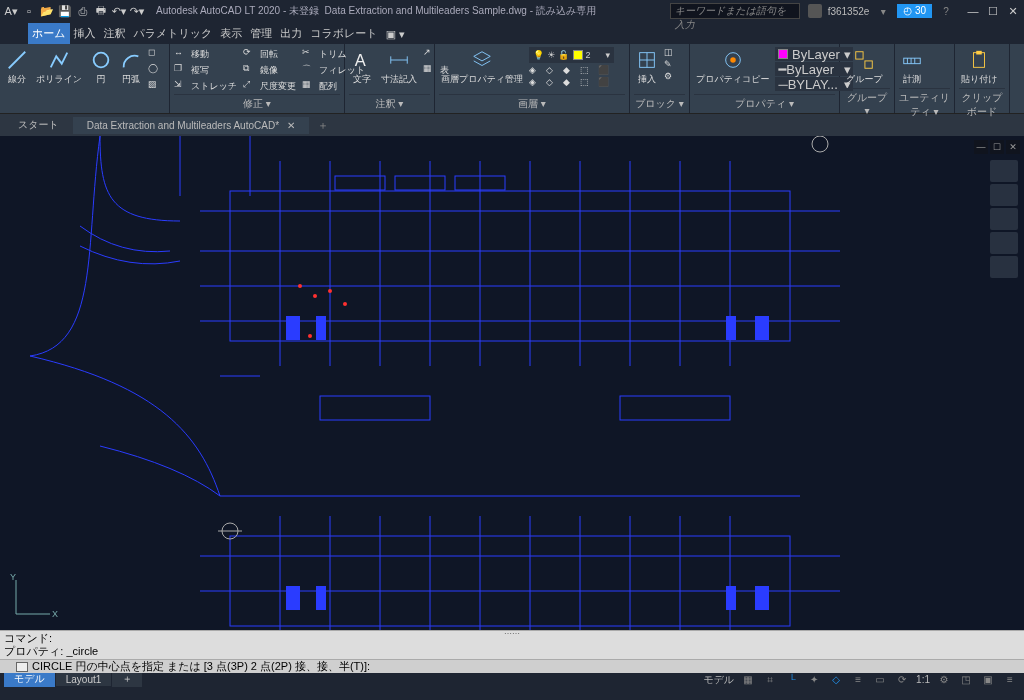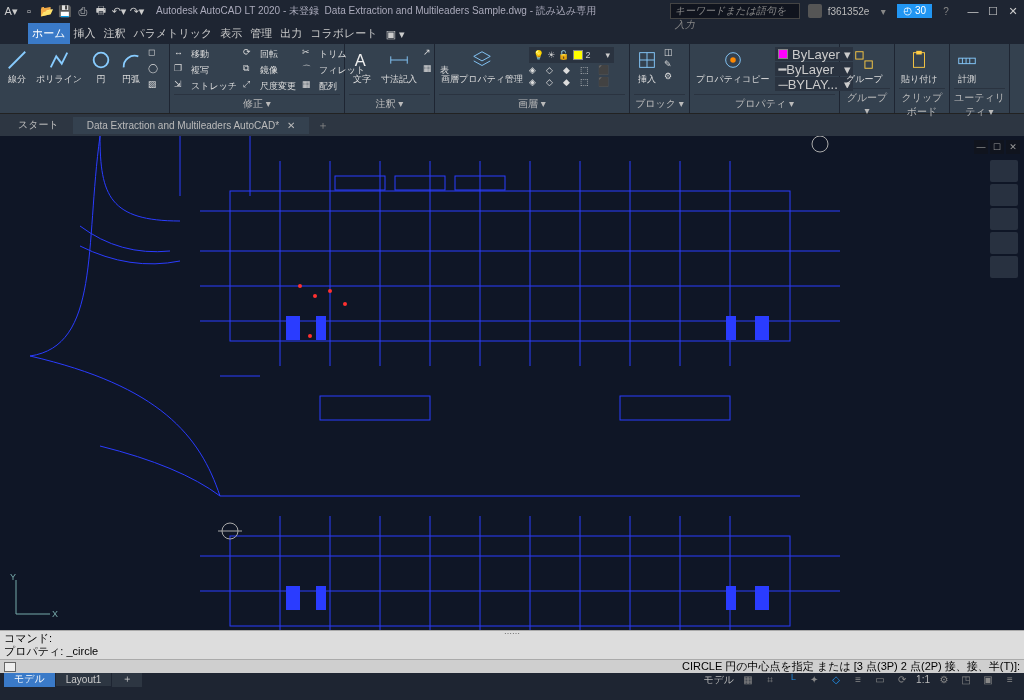--- a/index.html
+++ b/index.html
@@ -40,21 +40,21 @@
 .canvas { position:absolute; inset:0; }
 .viewctl { position:absolute; top:4px; right:4px; display:flex; gap:2px; }
 .vbtn { width:14px; height:14px; background:#10141e; color:#999; font-size:9px; display:flex; align-items:center; justify-content:center; cursor:pointer;}
 .navpanel { position:absolute; top:24px; right:6px; width:28px; display:flex; flex-direction:column; gap:2px; }
 .navbtn { width:28px; height:22px; background:rgba(90,100,115,.35); border-radius:2px; cursor:pointer; }
 .ucs { position:absolute; left:8px; bottom:8px; color:#4179c6; font-size:10px; }
 .ucs svg { display:block; }
 
 .cmdarea { height:40px; background:#ddd; color:#000; font-family:Consolas,monospace; font-size:11px; border-top:1px solid #aaa; position:relative;}
 .cmdhist { padding:1px 4px; line-height:13px; }
-.cmdline { display:flex; align-items:center; background:#cfcfcf; height:14px; padding:0 4px; border-top:1px solid #aaa;justify-content:space-between;}
+.cmdline { display:flex; align-items:center; background:#cfcfcf; height:14px; padding:0 16px; border-top:1px solid #aaa;}
 .cmdline .pico { width:12px; height:10px; border:1px solid #666; background:#eee; margin-right:4px; }
 .cmdresize { position:absolute; left:2px; top:-2px; right:2px; height:4px; display:flex; justify-content:center;}
 .cmdresize::before { content:"⋯⋯"; font-size:8px; color:#666; }
 
 .layout-tabs { height:18px; background:#1e2532; display:flex; align-items:center; padding-left:4px; }
 .ltab { padding:1px 10px; font-size:10px; color:#ccc; background:#2d3642; margin-right:1px; cursor:pointer; }
 .ltab.active { background:#3a7ac8; color:#fff; }
 .statusbar { height:18px; background:#1e2532; display:flex; align-items:center; justify-content:flex-end; gap:6px; padding:0 6px; border-top:1px solid #111;}
 .sbbtn { width:16px; height:14px; display:flex; align-items:center; justify-content:center; color:#888; cursor:pointer; font-size:10px;}
 .sbbtn.active { color:#2196f3; }
@@ -301,44 +301,44 @@
           <svg class="ico" viewBox="0 0 24 24">
             <rect x="3" y="3" width="8" height="8" fill="none" stroke="#fc4"></rect>
             <rect x="13" y="13" width="8" height="8" fill="none" stroke="#fc4"></rect>
           </svg>
           <span class="lbl">グループ</span>
         </div>
       </div>
     <div class="panel-title">グループ ▾</div>
   </div>
 
+  <div class="panel" style="width:60px">
+    <div class="panel-tools">
+        <div class="bigbtn">
+          <svg class="ico" viewBox="0 0 24 24">
+            <rect x="3" y="10" width="18" height="6" fill="none" stroke="#8cf"></rect>
+            <path d="M7 10 v6 M11 10 v6 M15 10 v6" stroke="#8cf"></path>
+          </svg>
+          <span class="lbl">計測</span>
+        </div>
+      </div>
+    <div class="panel-title">ユーティリティ ▾</div>
+  </div>
+
   <div class="panel" style="width:55px">
     <div class="panel-tools">
         <div class="bigbtn">
           <svg class="ico" viewBox="0 0 24 24">
             <rect x="6" y="4" width="12" height="16" fill="none" stroke="#fc4"></rect>
             <rect x="9" y="2" width="6" height="4" fill="#fc4"></rect>
           </svg>
           <span class="lbl">貼り付け</span>
         </div>
       </div>
     <div class="panel-title">クリップボード</div>
-  </div>
-
-  <div class="panel" style="width:60px">
-    <div class="panel-tools">
-        <div class="bigbtn">
-          <svg class="ico" viewBox="0 0 24 24">
-            <rect x="3" y="10" width="18" height="6" fill="none" stroke="#8cf"></rect>
-            <path d="M7 10 v6 M11 10 v6 M15 10 v6" stroke="#8cf"></path>
-          </svg>
-          <span class="lbl">計測</span>
-        </div>
-      </div>
-    <div class="panel-title">ユーティリティ ▾</div>
   </div>
 </div>
 
 <div class="doc-tabs">
   <div class="dtab">スタート</div>
   <div class="dtab active"><span>Data Extraction and Multileaders AutoCAD*</span><span class="close">✕</span></div>
   <div class="dtab-plus">＋</div>
 </div>
 
 <div class="canvas-wrap">

